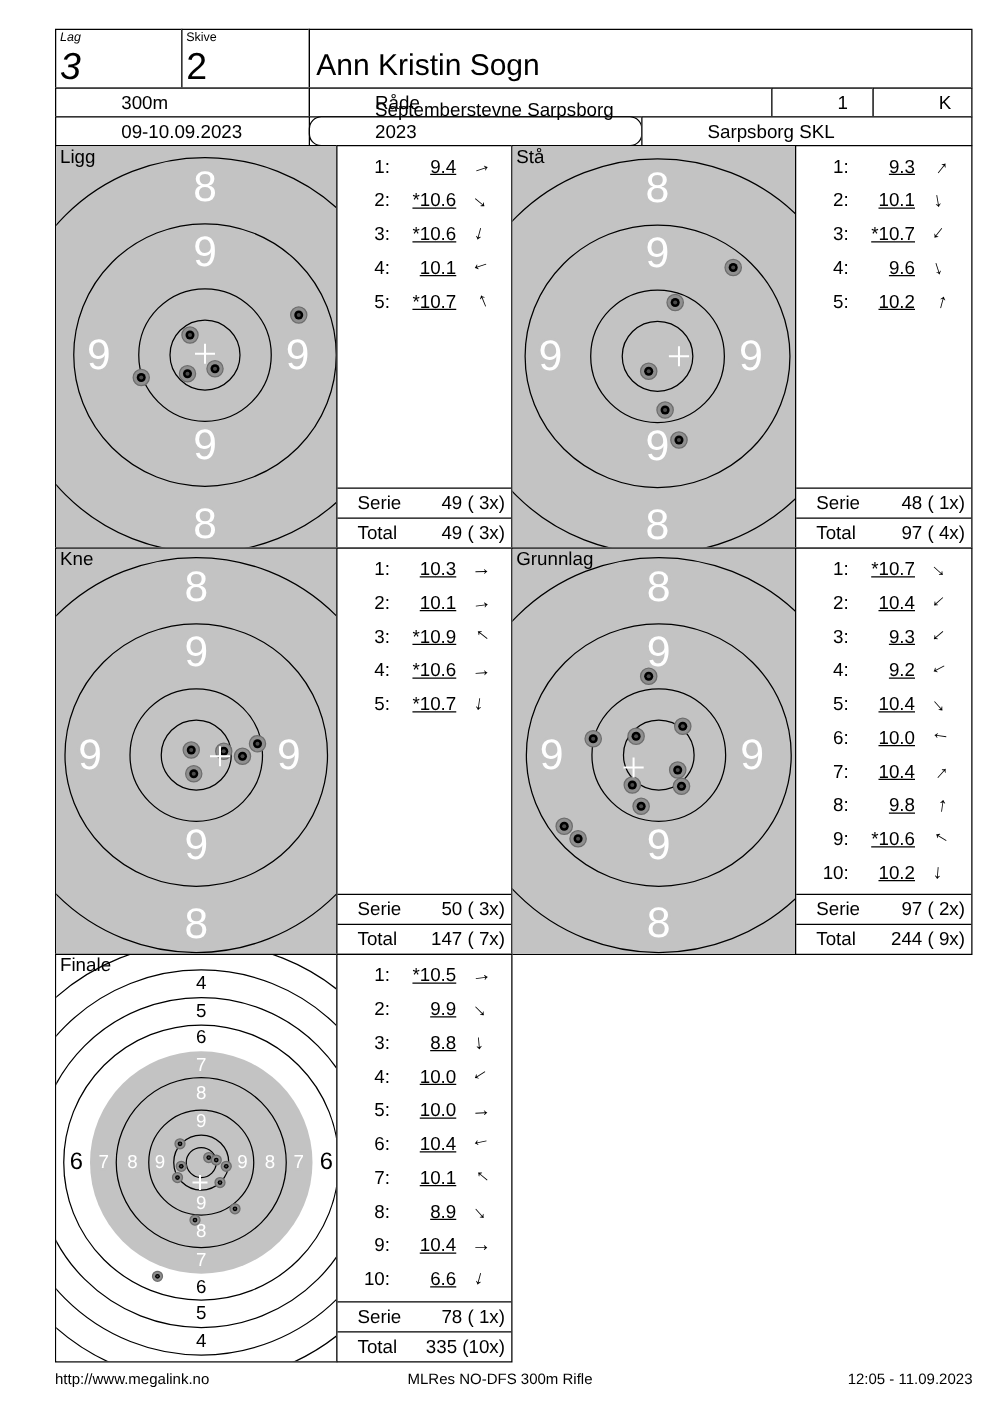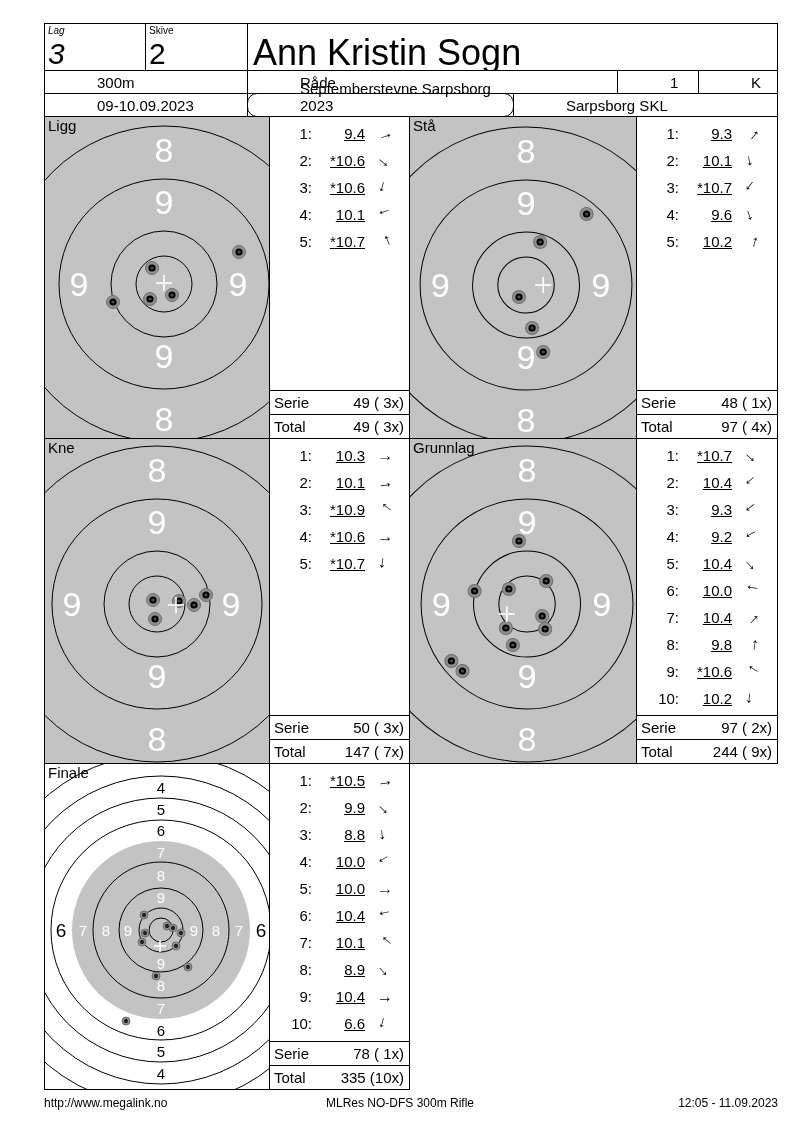--- a/index.html
+++ b/index.html
@@ -1,35 +1,35 @@
 <!DOCTYPE html>
 <html><head>
 <meta charset="utf-8">
 <style>
   html,body{margin:0;padding:0;background:#fff;}
   .page{position:relative;width:800px;height:1130px;background:#fff;
         font-family:"Liberation Sans",sans-serif;color:#000;overflow:hidden;}
   .cell{position:absolute;border:1px solid #000;box-sizing:border-box;background:#fff;}
   .hdr-small{position:absolute;top:1px;left:3px;font-size:10px;}
   .hdr-big{position:absolute;bottom:1px;left:3px;font-size:30px;line-height:30px;}
-  .hdr-name{position:absolute;bottom:2px;left:5px;font-size:36px;line-height:30px;}
+  .hdr-name{position:absolute;bottom:2px;left:5px;font-size:24px;line-height:30px;}
   .hdr-mid{position:absolute;bottom:2px;left:4px;font-size:15px;margin-left:48px;}
   .panel{position:absolute;border:1px solid #000;box-sizing:border-box;background:#fff;}
   .tname{position:absolute;top:0px;left:3px;font-size:15px;z-index:3;}
   .tsvg{position:absolute;left:0;top:0;width:100%;height:100%;}
   .list{position:absolute;left:0;right:0;top:3px;}
   .srow{display:flex;height:27px;line-height:27px;font-size:15px;}
   .sn{width:42px;text-align:right;}
   .sv{width:53px;text-align:right;text-decoration:underline;}
   .sa{width:40px;text-align:center;font-size:16px;}
   .sa span{display:inline-block;}
   .sums{position:absolute;left:0;right:0;bottom:0;}
   .sumrow{height:24px;box-sizing:border-box;border-top:1px solid #000;
           display:flex;align-items:center;font-size:15px;}
-  .sumrow .lab{padding-left:4px;}
+  .sumrow .lab{padding-left:16px;}
   .sumrow .val{margin-left:auto;padding-right:5px;}
   .footer{position:absolute;left:0;top:1096px;width:800px;height:20px;font-size:12px;}
   .f-left{position:absolute;left:44px;}
   .f-center{position:absolute;left:0;width:800px;text-align:center;}
   .f-right{position:absolute;right:22px;}
 </style>
 </head>
 <body>
 
 <div class="page">

